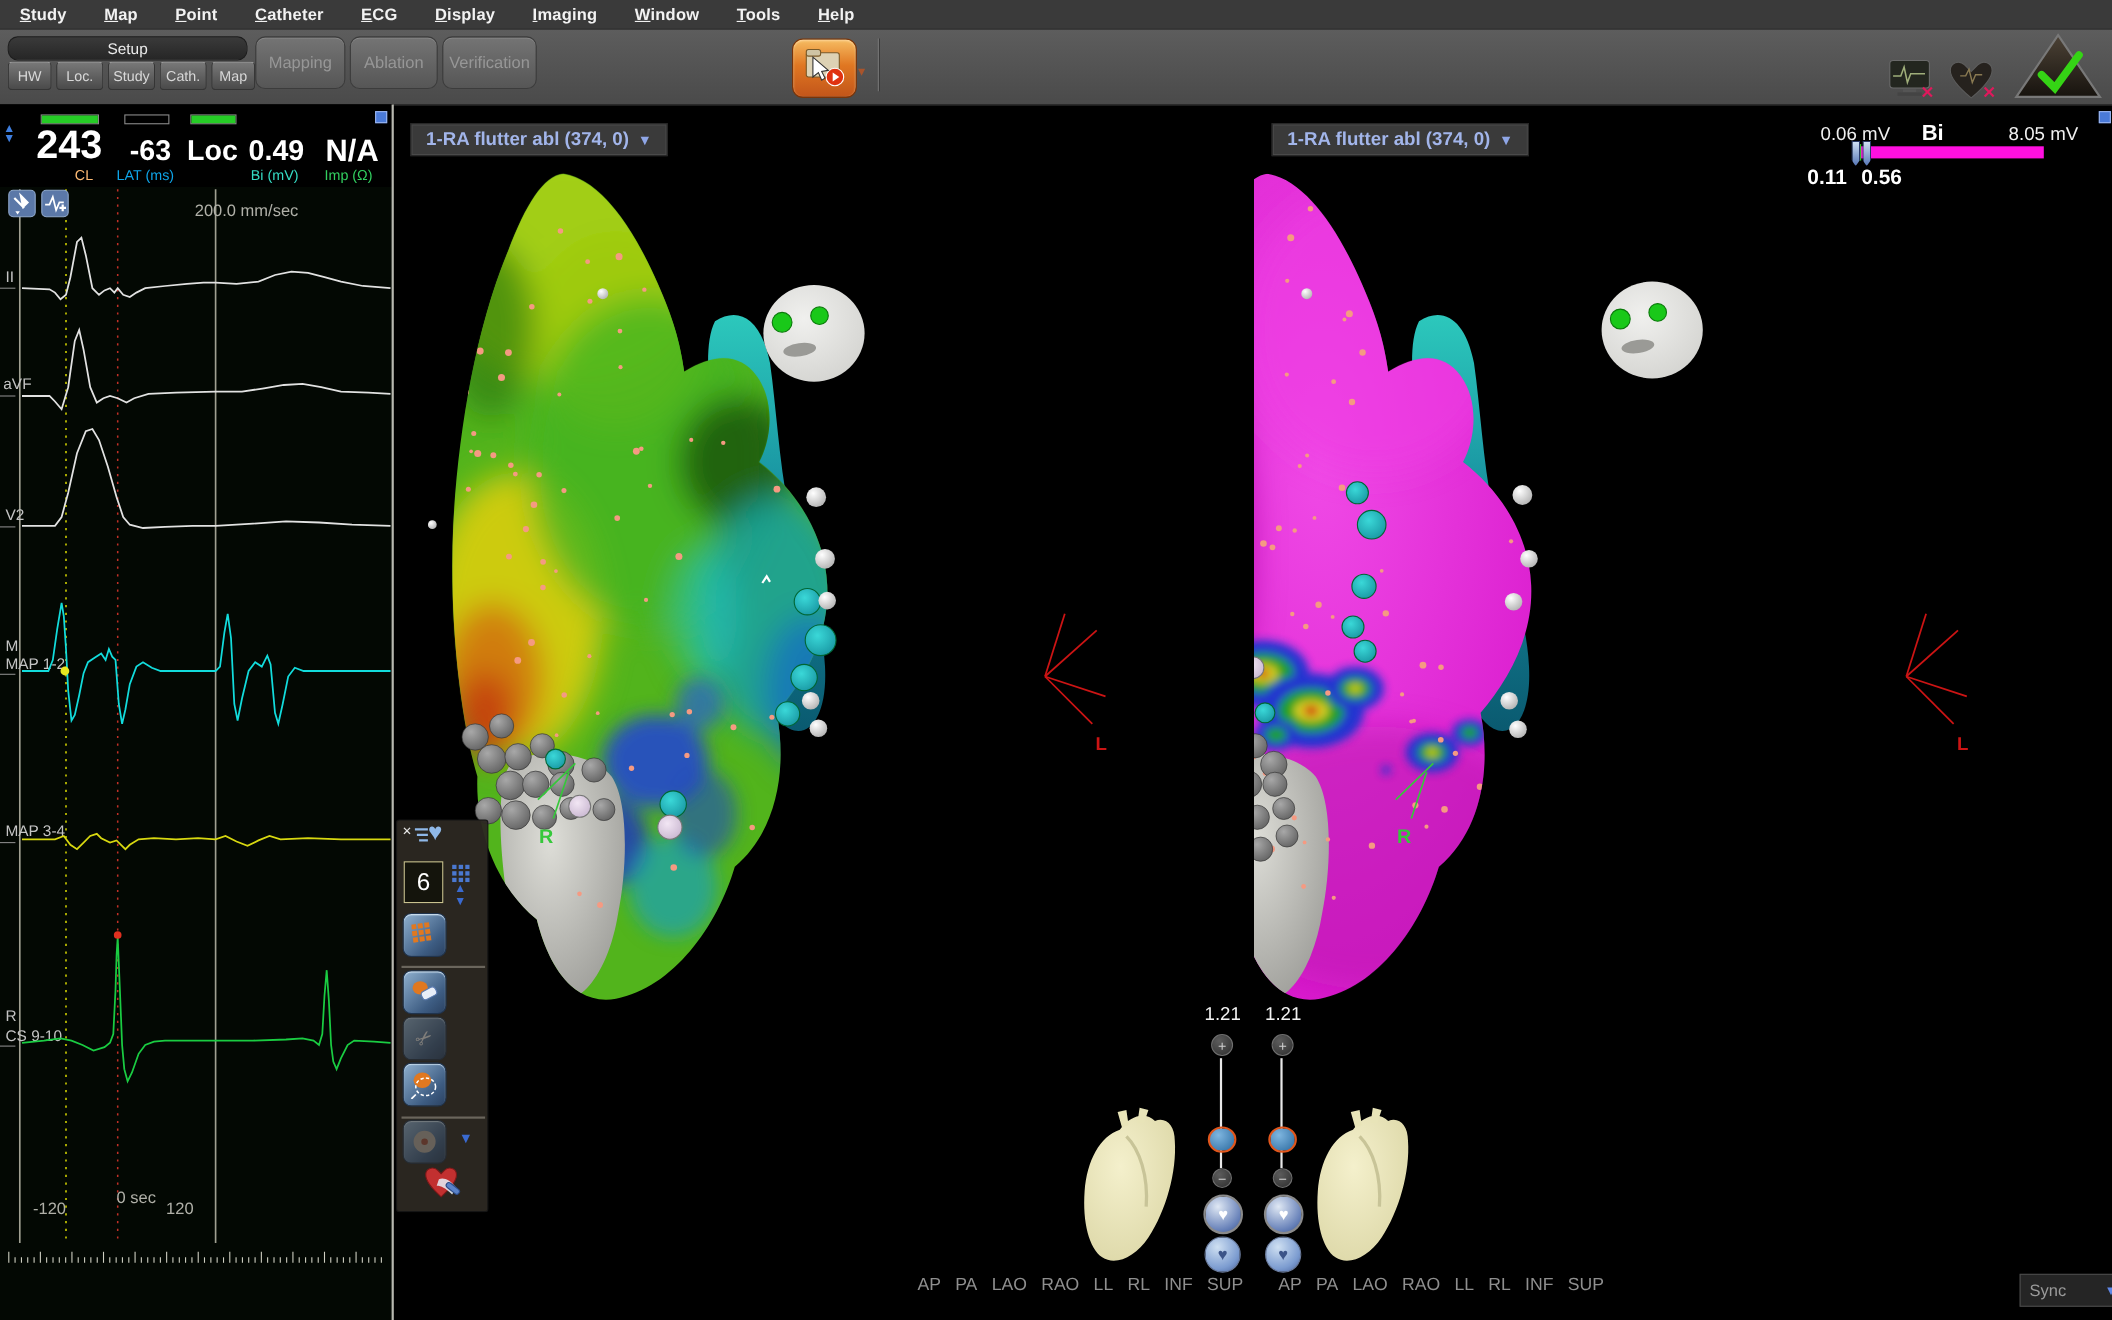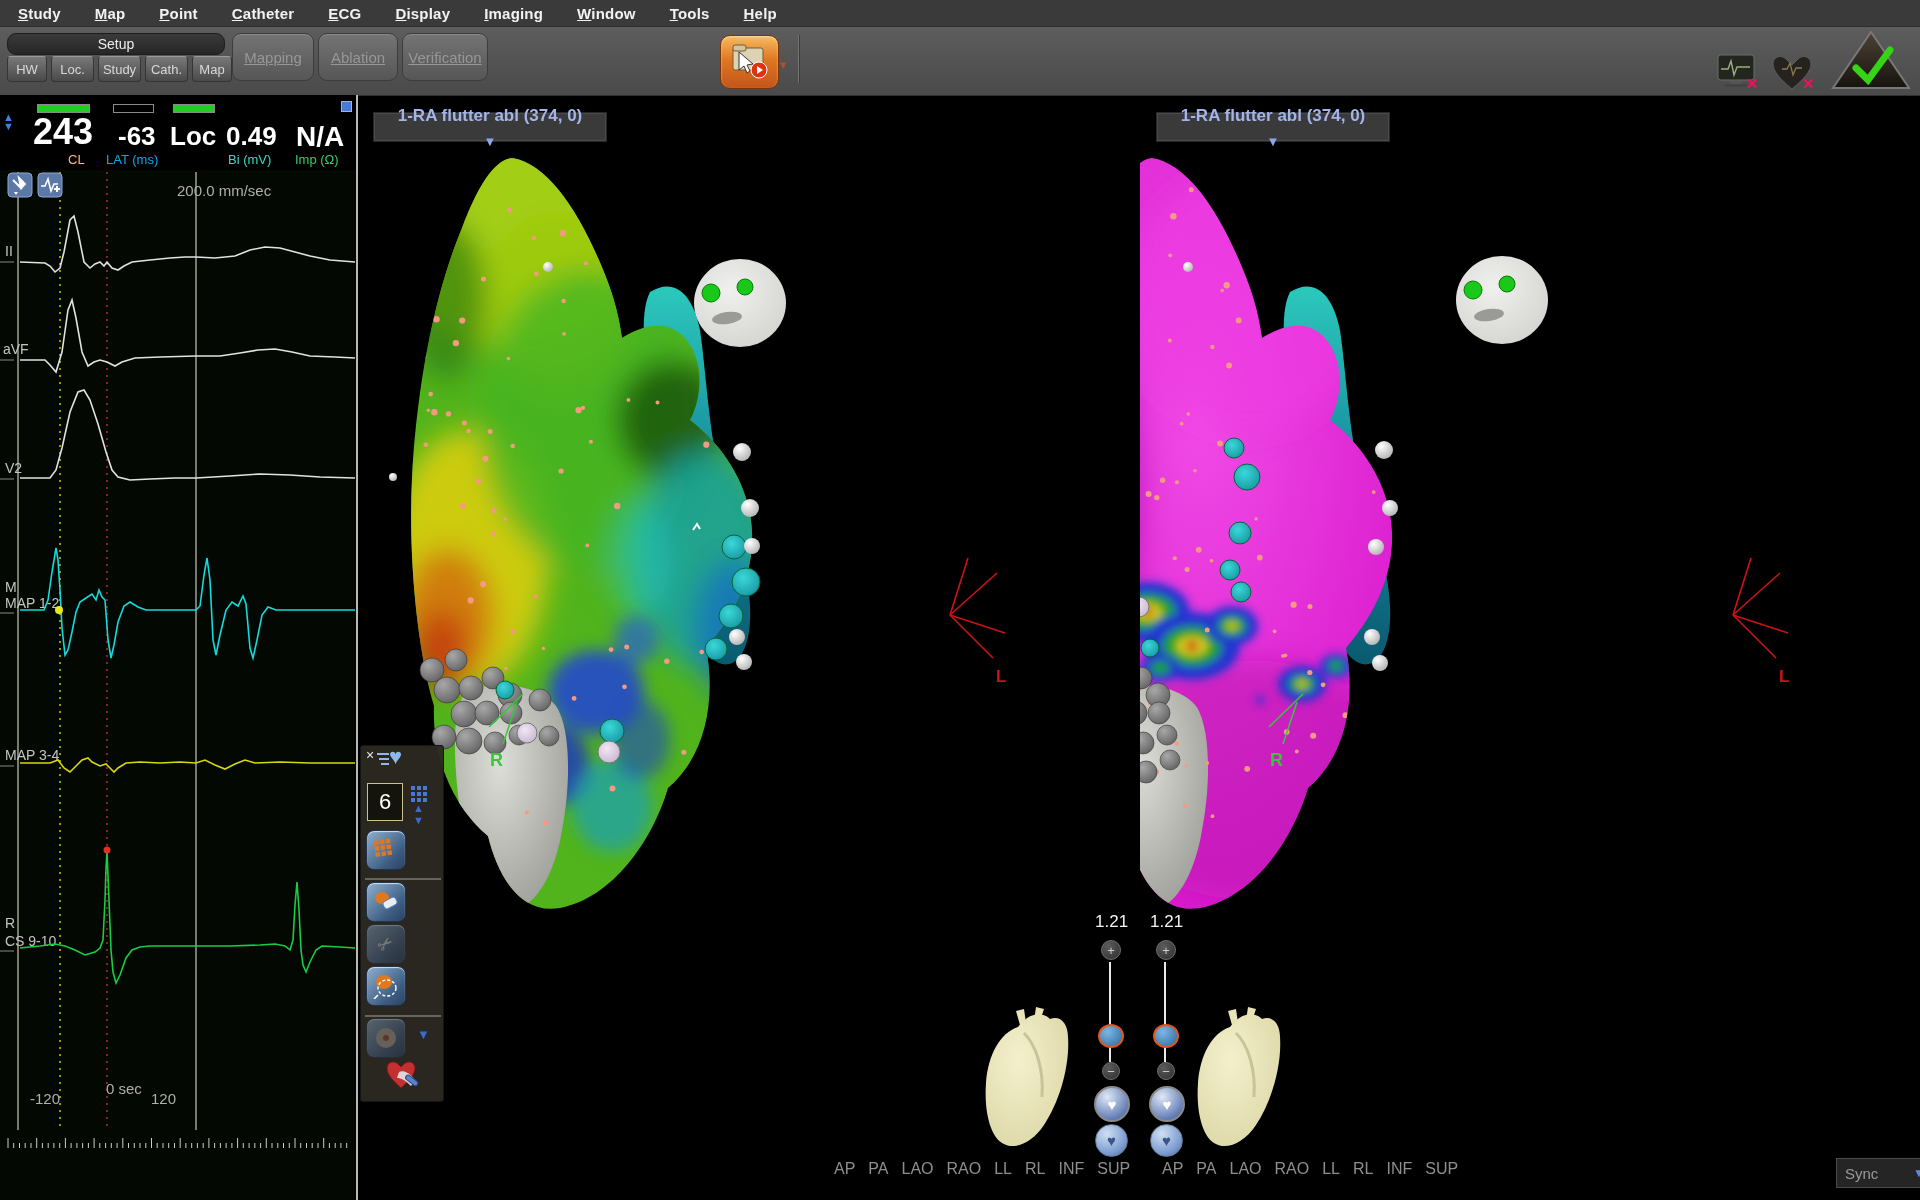--- a/index.html
+++ b/index.html
@@ -14,35 +14,35 @@
   
   .toolbar{left:0;top:27px;width:1920px;height:68px;background:linear-gradient(#5d5d5d,#4a4a4a);
            border-bottom:1px solid #303030;}
   .setup-hd{left:7px;top:6px;width:216px;height:20px;background:linear-gradient(#3a3a3a,#262626);
             border:1px solid #1d1d1d;border-radius:9px;color:#ececec;font-size:14px;
             display:flex;align-items:center;justify-content:center;}
   .sbtn{height:24px;background:linear-gradient(#787878,#4a4a4a);border:1px solid #353535;border-top-color:#9a9a9a;
         border-radius:4px;color:#d8d8d8;font-size:13px;display:flex;align-items:center;justify-content:center;}
   .mode{height:46px;background:linear-gradient(#747474,#565656);border:1px solid #3c3c3c;border-radius:9px;
         color:#979797;font-size:15px;display:flex;align-items:center;justify-content:center;
-        box-shadow:inset 0 1px 0 #8a8a8a;text-decoration:underline;}
+        box-shadow:inset 0 1px 0 #8a8a8a;}
   .collect-btn{left:720px;top:8px;width:57px;height:52px;border-radius:10px;border:1px solid #7a3408;
         background:linear-gradient(#f6bc62,#e07722 45%,#c2551a);box-shadow:inset 0 1px 2px #ffd9a0;}
   .vsep{width:1px;background:#757575;box-shadow:1px 0 0 #3a3a3a;}
   
   .ecg-panel{left:0;top:95px;width:357px;height:1105px;background:#000;}
   .meas-val{color:#fff;font-weight:bold;white-space:nowrap;}
   .meas-lab{font-size:13px;white-space:nowrap;}
   .mbar{height:7px;border:1px solid #8a8a8a;background:#000;}
   .mbar>i{display:block;height:100%;background:#26cc26;}
   .panel-dot{width:9px;height:9px;background:#4a7ad8;border:1px solid #9ab4ee;}
   
   .map-dd{height:28px;background:#3a3a3a;border:1px solid #262626;box-shadow:inset 0 0 0 1px #4a4a4a;
           color:#a2b5ea;font-size:17px;font-weight:bold;display:flex;align-items:center;
-          justify-content:center;gap:8px;white-space:nowrap;flex-direction:column;}
+          justify-content:center;gap:8px;white-space:nowrap;}
   .map-dd .chev{color:#8fa6e6;font-size:13px;}
   .scale-txt{color:#f0f0f0;font-size:17px;white-space:nowrap;}
   .scale-title{color:#fff;font-size:20px;font-weight:bold;}
   .orient-row{display:flex;gap:13px;color:#8f8f8f;font-size:16px;}
   .orient-row span{cursor:default;}
   
   .zsl-val{color:#f2f2f2;font-size:17px;}
   .zbtn{width:18px;height:18px;border-radius:50%;background:radial-gradient(circle at 35% 30%,#5c5c5c,#2e2e2e);
         border:1px solid #6f6f6f;color:#cfcfcf;font-size:13px;display:flex;align-items:center;justify-content:center;}
   .zline{width:2px;background:#e8e8e8;}
@@ -674,20 +674,32 @@
   <div class="abs map-dd" style="left:373px;top:112px;width:232px;">
     <span>1-RA flutter abl (374, 0)</span>
     <span class="chev">▼</span>
   </div>
   <div class="abs map-dd" style="left:1156px;top:112px;width:232px;">
     <span>1-RA flutter abl (374, 0)</span>
     <span class="chev">▼</span>
   </div>
 
 
+  <div class="abs" style="left:1640px;top:105px;width:280px;height:70px;">
+    <span class="abs scale-txt" style="left:15px;top:7px;">0.06 mV</span>
+    <span class="abs scale-title" style="left:107px;top:5px;">Bi</span>
+    <span class="abs scale-txt" style="left:186px;top:7px;">8.05 mV</span>
+    <div class="abs" style="left:50px;top:28px;width:168px;height:11px;background:#ff10e0;"></div>
+    <div class="abs" style="left:48px;top:26px;width:4px;height:15px;background:#30c030;"></div>
+    <div class="abs" style="left:43px;top:23px;width:6px;height:21px;background:linear-gradient(#cfe0f4,#5a7ab8);border:1px solid #2a3a6a;clip-path:polygon(0 0,100% 0,100% 75%,50% 100%,0 75%);"></div>
+    <div class="abs" style="left:53px;top:23px;width:6px;height:21px;background:linear-gradient(#cfe0f4,#5a7ab8);border:1px solid #2a3a6a;clip-path:polygon(0 0,100% 0,100% 75%,50% 100%,0 75%);"></div>
+    <span class="abs" style="left:3px;top:46px;color:#fff;font-size:19px;font-weight:bold;">0.11</span>
+    <span class="abs" style="left:52px;top:46px;color:#fff;font-size:19px;font-weight:bold;">0.56</span>
+    <div class="abs panel-dot" style="left:268px;top:-4px;"></div>
+  </div>
 
   <div class="abs palette">
     <span class="abs" style="left:5px;top:1px;color:#e8e8e8;font-size:14px;">×</span>
     <span class="abs" style="left:28px;top:-2px;color:#8fb8e8;font-size:22px;">♥</span>
     <svg class="abs" style="left:16px;top:6px;" width="16" height="14">
       <g stroke="#8fb8e8" stroke-width="2">
           <line x1="0" y1="2" x2="12" y2="2"></line>
           <line x1="2" y1="7" x2="12" y2="7"></line>
           <line x1="4" y1="12" x2="12" y2="12"></line>
         </g>

